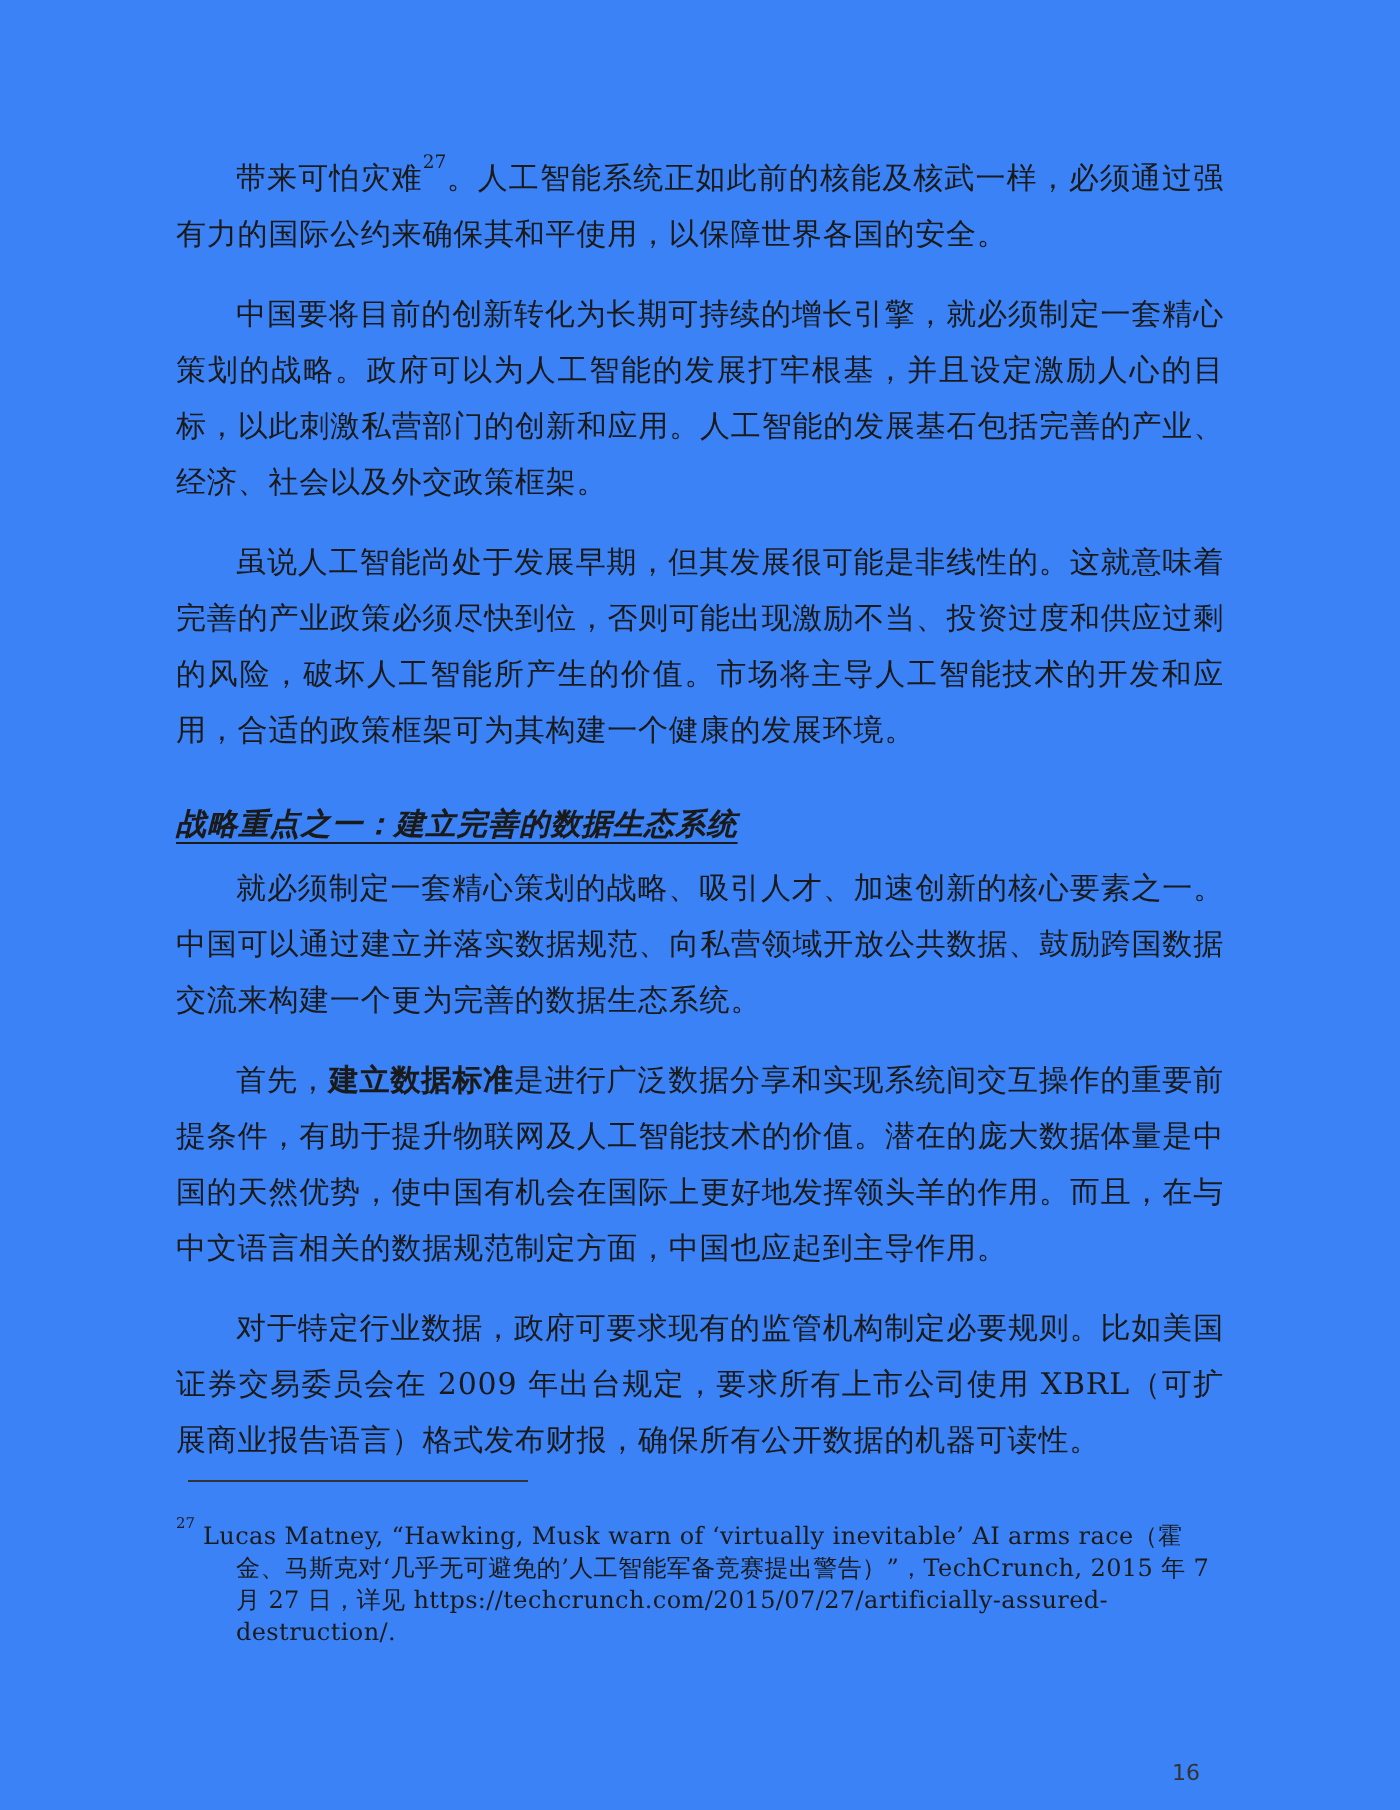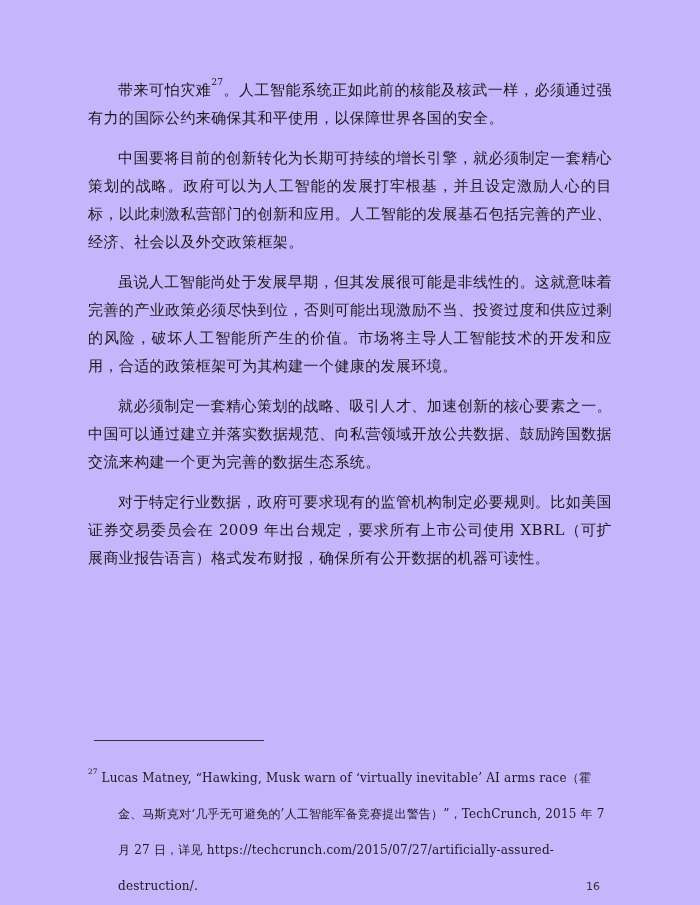--- a/index.html
+++ b/index.html
@@ -4,21 +4,21 @@
 <style>
   html, body {
     margin: 0;
     padding: 0;
     background: #e8e8e8;
   }
   .page {
     position: relative;
     width: 700px;
     height: 905px;
-    background: #c4b5fd;
+    background: #3b82f6;
     color: #1a1a1a;
     font-family: "DejaVu Serif", "Liberation Serif", serif;
     overflow: hidden;
     margin: 0 auto;
   }
   .content {
     padding: 72px 88px 0 88px;
   }
   .body-text {
     font-size: 15px;
@@ -73,21 +73,21 @@
     top: 740px;
   }
   .footnote-separator {
     width: 170px;
     height: 0;
     border-top: 1px solid #333333;
     margin: 0 0 16px 6px;
   }
   .footnote {
     font-size: 12px;
-    line-height: 36px;
+    line-height: 16px;
     margin: 0;
     padding-left: 30px;
     text-indent: -30px;
     text-align: left;
     letter-spacing: 0.2px;
     word-break: break-word;
   }
   .page-number {
     position: absolute;
     top: 880px;
@@ -104,23 +104,25 @@
   <div class="content">
 
     <p class="body-text"><span>带来可怕灾难</span><sup class="fn-ref">27</sup><span>。人工智能系统正如此前的核能及核武一样，必须通过强有力的国际公约来确保其和平使用，以保障世界各国的安全。</span></p>
 
 
     <p class="body-text bold">中国要将目前的创新转化为长期可持续的增长引擎，就必须制定一套精心策划的战略。政府可以为人工智能的发展打牢根基，并且设定激励人心的目标，以此刺激私营部门的创新和应用。人工智能的发展基石包括完善的产业、经济、社会以及外交政策框架。</p>
 
 
     <p class="body-text">虽说人工智能尚处于发展早期，但其发展很可能是非线性的。这就意味着完善的产业政策必须尽快到位，否则可能出现激励不当、投资过度和供应过剩的风险，破坏人工智能所产生的价值。市场将主导人工智能技术的开发和应用，合适的政策框架可为其构建一个健康的发展环境。</p>
 
+    <h3 class="strategy-heading">战略重点之一：建立完善的数据生态系统</h3>
 
     <p class="body-text">就必须制定一套精心策划的战略、吸引人才、加速创新的核心要素之一。中国可以通过建立并落实数据规范、向私营领域开放公共数据、鼓励跨国数据交流来构建一个更为完善的数据生态系统。</p>
 
+    <p class="body-text"><span>首先，</span><span class="inline-bold">建立数据标准</span><span>是进行广泛数据分享和实现系统间交互操作的重要前提条件，有助于提升物联网及人工智能技术的价值。潜在的庞大数据体量是中国的天然优势，使中国有机会在国际上更好地发挥领头羊的作用。而且，在与中文语言相关的数据规范制定方面，中国也应起到主导作用。</span></p>
 
     <p class="body-text">对于特定行业数据，政府可要求现有的监管机构制定必要规则。比如美国证券交易委员会在 2009 年出台规定，要求所有上市公司使用 XBRL（可扩展商业报告语言）格式发布财报，确保所有公开数据的机器可读性。</p>
 
   </div>
 
   <div class="footnote-area">
     <div class="footnote-separator"></div>
     <p class="footnote"><sup class="fn-ref">27</sup><span> Lucas Matney, “Hawking, Musk warn of ‘virtually inevitable’ AI arms race（霍金、马斯克对‘几乎无可避免的’人工智能军备竞赛提出警告）”，TechCrunch, 2015 年 7 月 27 日，详见 </span><span>https://techcrunch.com/2015/07/27/artificially-assured-destruction/.</span></p>
   </div>
 

